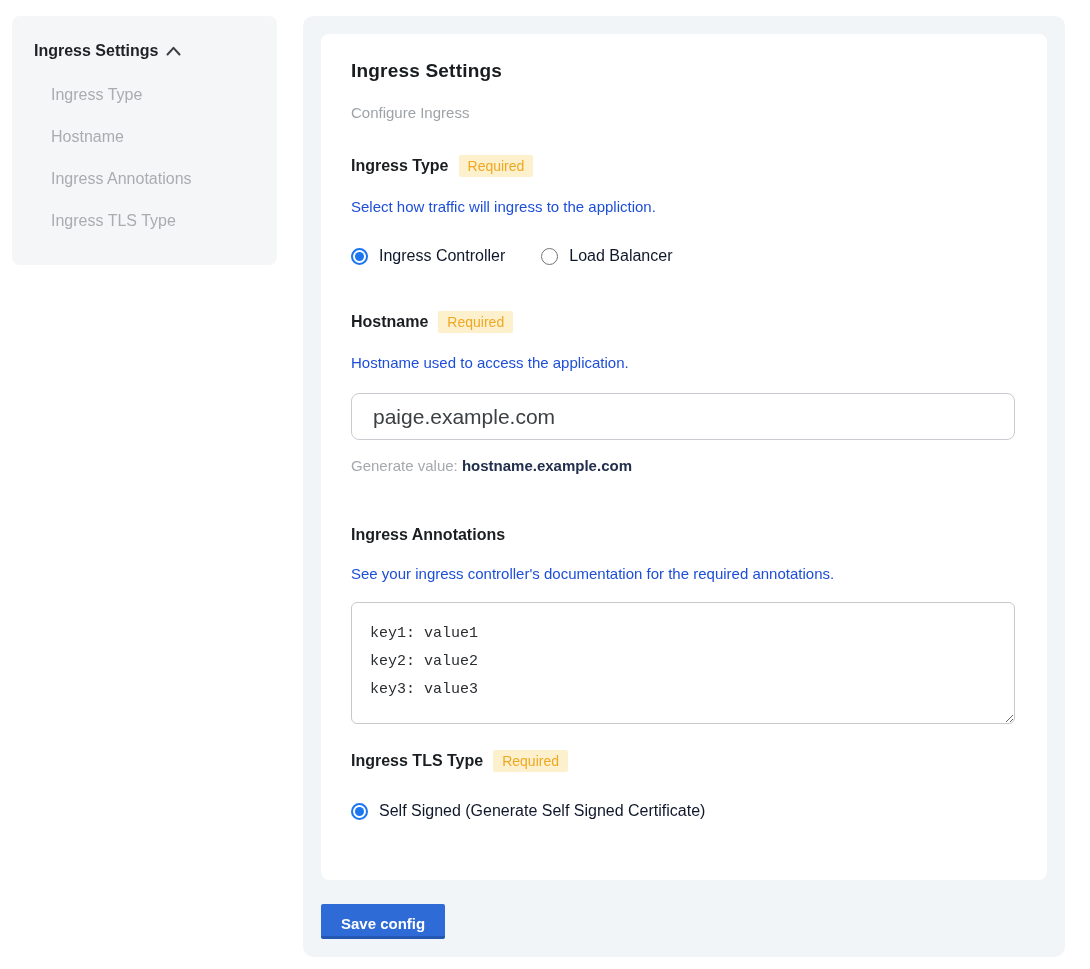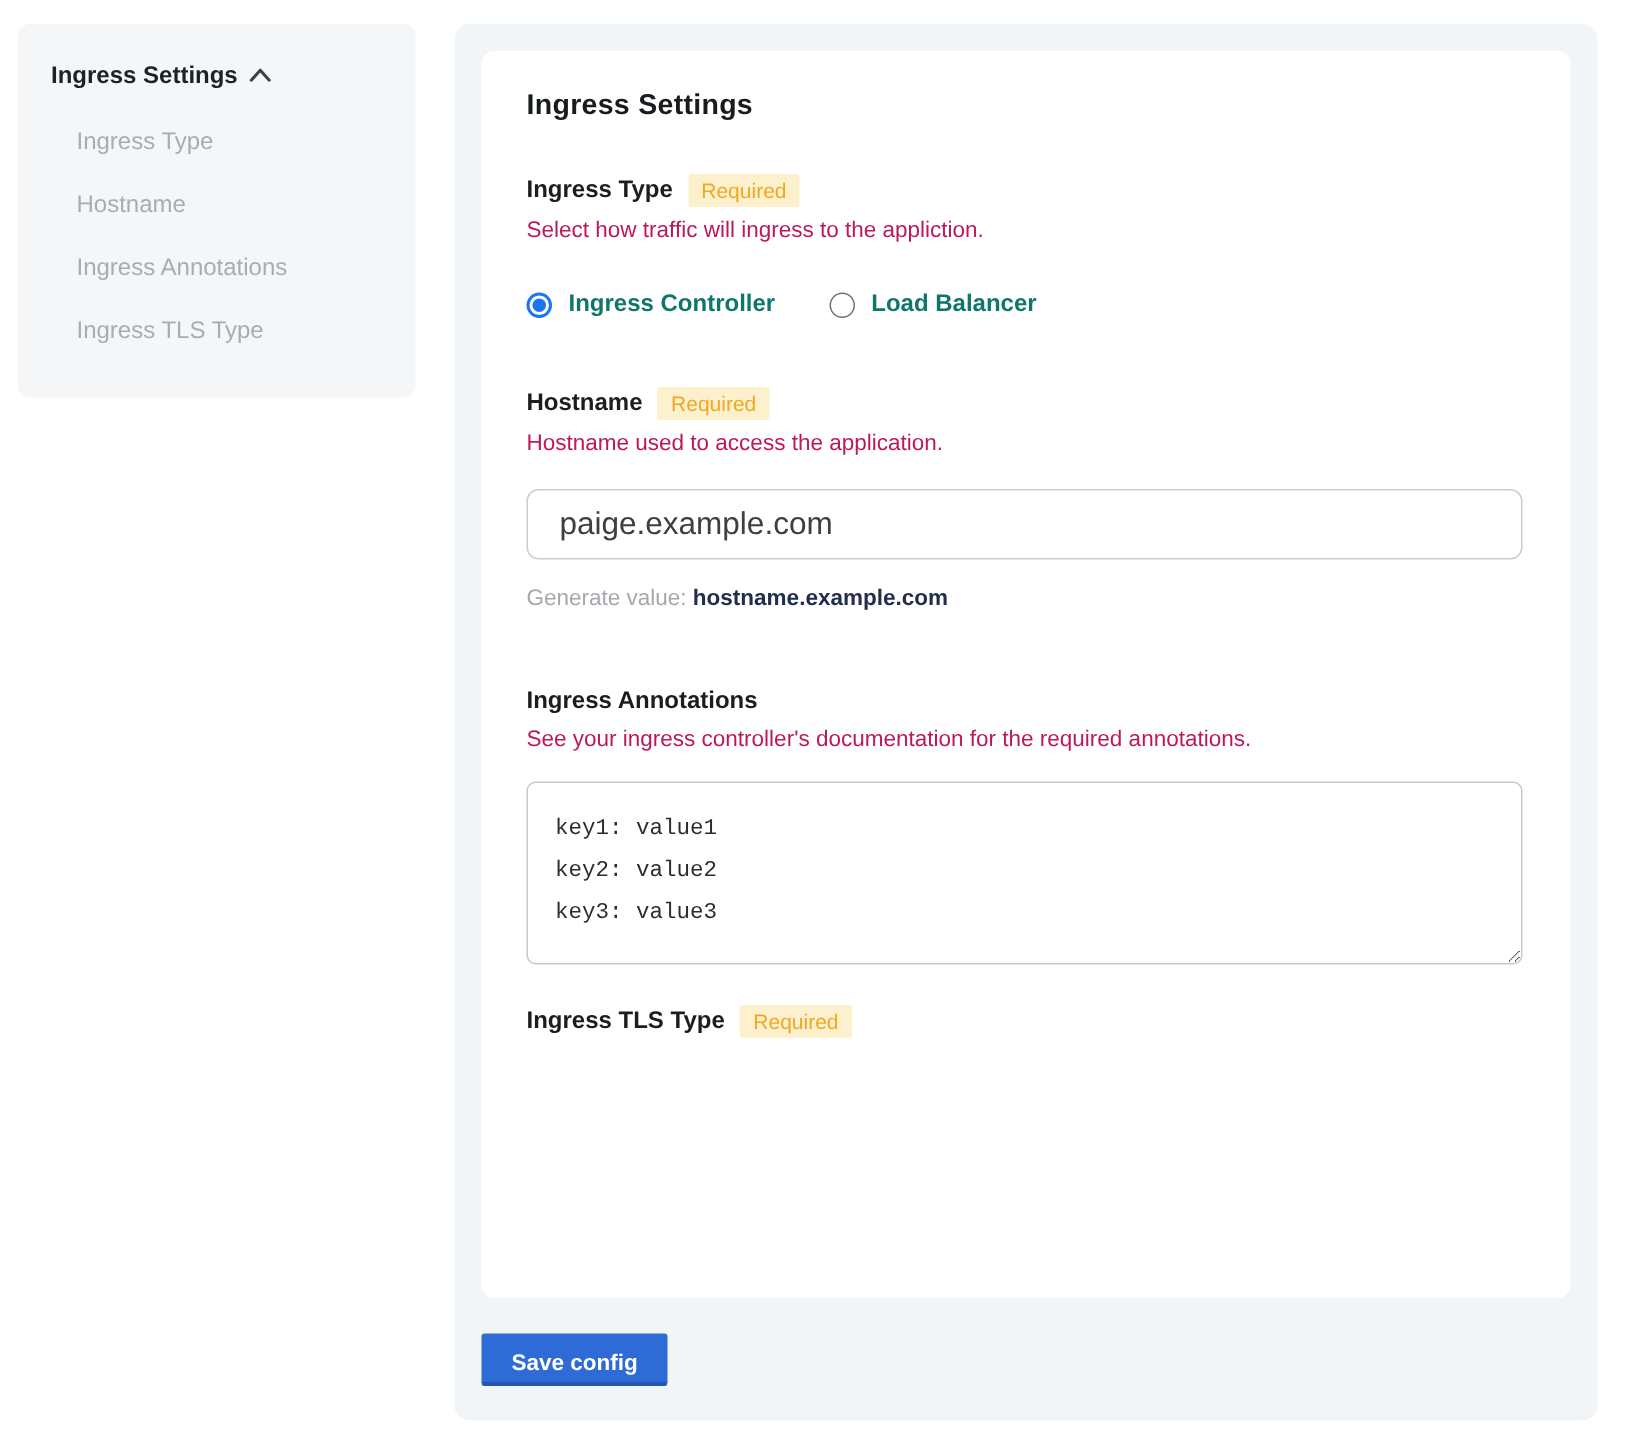--- a/index.html
+++ b/index.html
@@ -34,34 +34,34 @@
   .card-title { font-size:19px; font-weight:700; color:#191c1f; letter-spacing:.2px; }
   .card-subtitle { font-size:15px; color:#9ea3a8; margin-top:22px; }
 
   .section { margin-top:34px; }
   .section-label-row { display:flex; align-items:center; gap:10px; }
   .section-label { font-size:16px; font-weight:700; color:#1b1e21; }
   .badge {
     background:#fcf0cd; color:#f0a822; font-size:14px; font-weight:400;
     padding:4px 9px; border-radius:2px; line-height:1;
   }
-  .section-desc { font-size:15px; color:#be185d; margin-top:7px; }
+  .section-desc { font-size:15px; color:#1d4ed8; margin-top:21px; }
 
   
   .radio-row { display:flex; align-items:center; gap:36px; margin-top:32px; }
   .radio-option { display:flex; align-items:center; gap:11px; cursor:pointer; }
   .radio {
     width:17px; height:17px; border-radius:50%;
     border:1.5px solid #6f7478; position:relative; flex-shrink:0; background:#fff;
   }
   .radio.checked { border:2px solid #1b76f0; }
   .radio.checked::after {
     content:''; position:absolute; inset:2px; border-radius:50%; background:#1b76f0;
   }
-  .radio-label { font-size:16px; color:#0f766e;font-weight:bold; }
+  .radio-label { font-size:16px; color:#0f172a; }
 
   .radio-stack { margin-top:30px; display:flex; flex-direction:column; gap:25px; }
 
   
   .text-input {
     width:100%; height:47px; margin-top:22px;
     border:1px solid #c9cdd1; border-radius:8px;
     padding:0 21px; font-size:21px; color:#3c4043; background:#fff; outline:none;
     font-family:"Liberation Sans", sans-serif;
   }
@@ -109,20 +109,21 @@
       <li>Hostname</li>
       <li>Ingress Annotations</li>
       <li>Ingress TLS Type</li>
     </ul>
   </aside>
 
   <main class="panel">
     <div class="card">
 
       <h1 class="card-title">Ingress Settings</h1>
+      <p class="card-subtitle">Configure Ingress</p>
 
       <section class="section">
         <div class="section-label-row">
           <span class="section-label">Ingress Type</span>
           <span class="badge">Required</span>
         </div>
         <p class="section-desc">Select how traffic will ingress to the appliction.</p>
         <div class="radio-row">
           <label class="radio-option">
             <span class="radio checked"></span>
@@ -154,20 +155,24 @@
 key2: value2
 key3: value3</textarea>
       </section>
 
       <section class="section section-tls">
         <div class="section-label-row">
           <span class="section-label">Ingress TLS Type</span>
           <span class="badge">Required</span>
         </div>
         <div class="radio-stack">
+          <label class="radio-option">
+            <span class="radio checked"></span>
+            <span class="radio-label">Self Signed (Generate Self Signed Certificate)</span>
+          </label>
         </div>
       </section>
 
     </div>
 
     <button class="save-btn">Save config</button>
   </main>
 
 </div>
 

